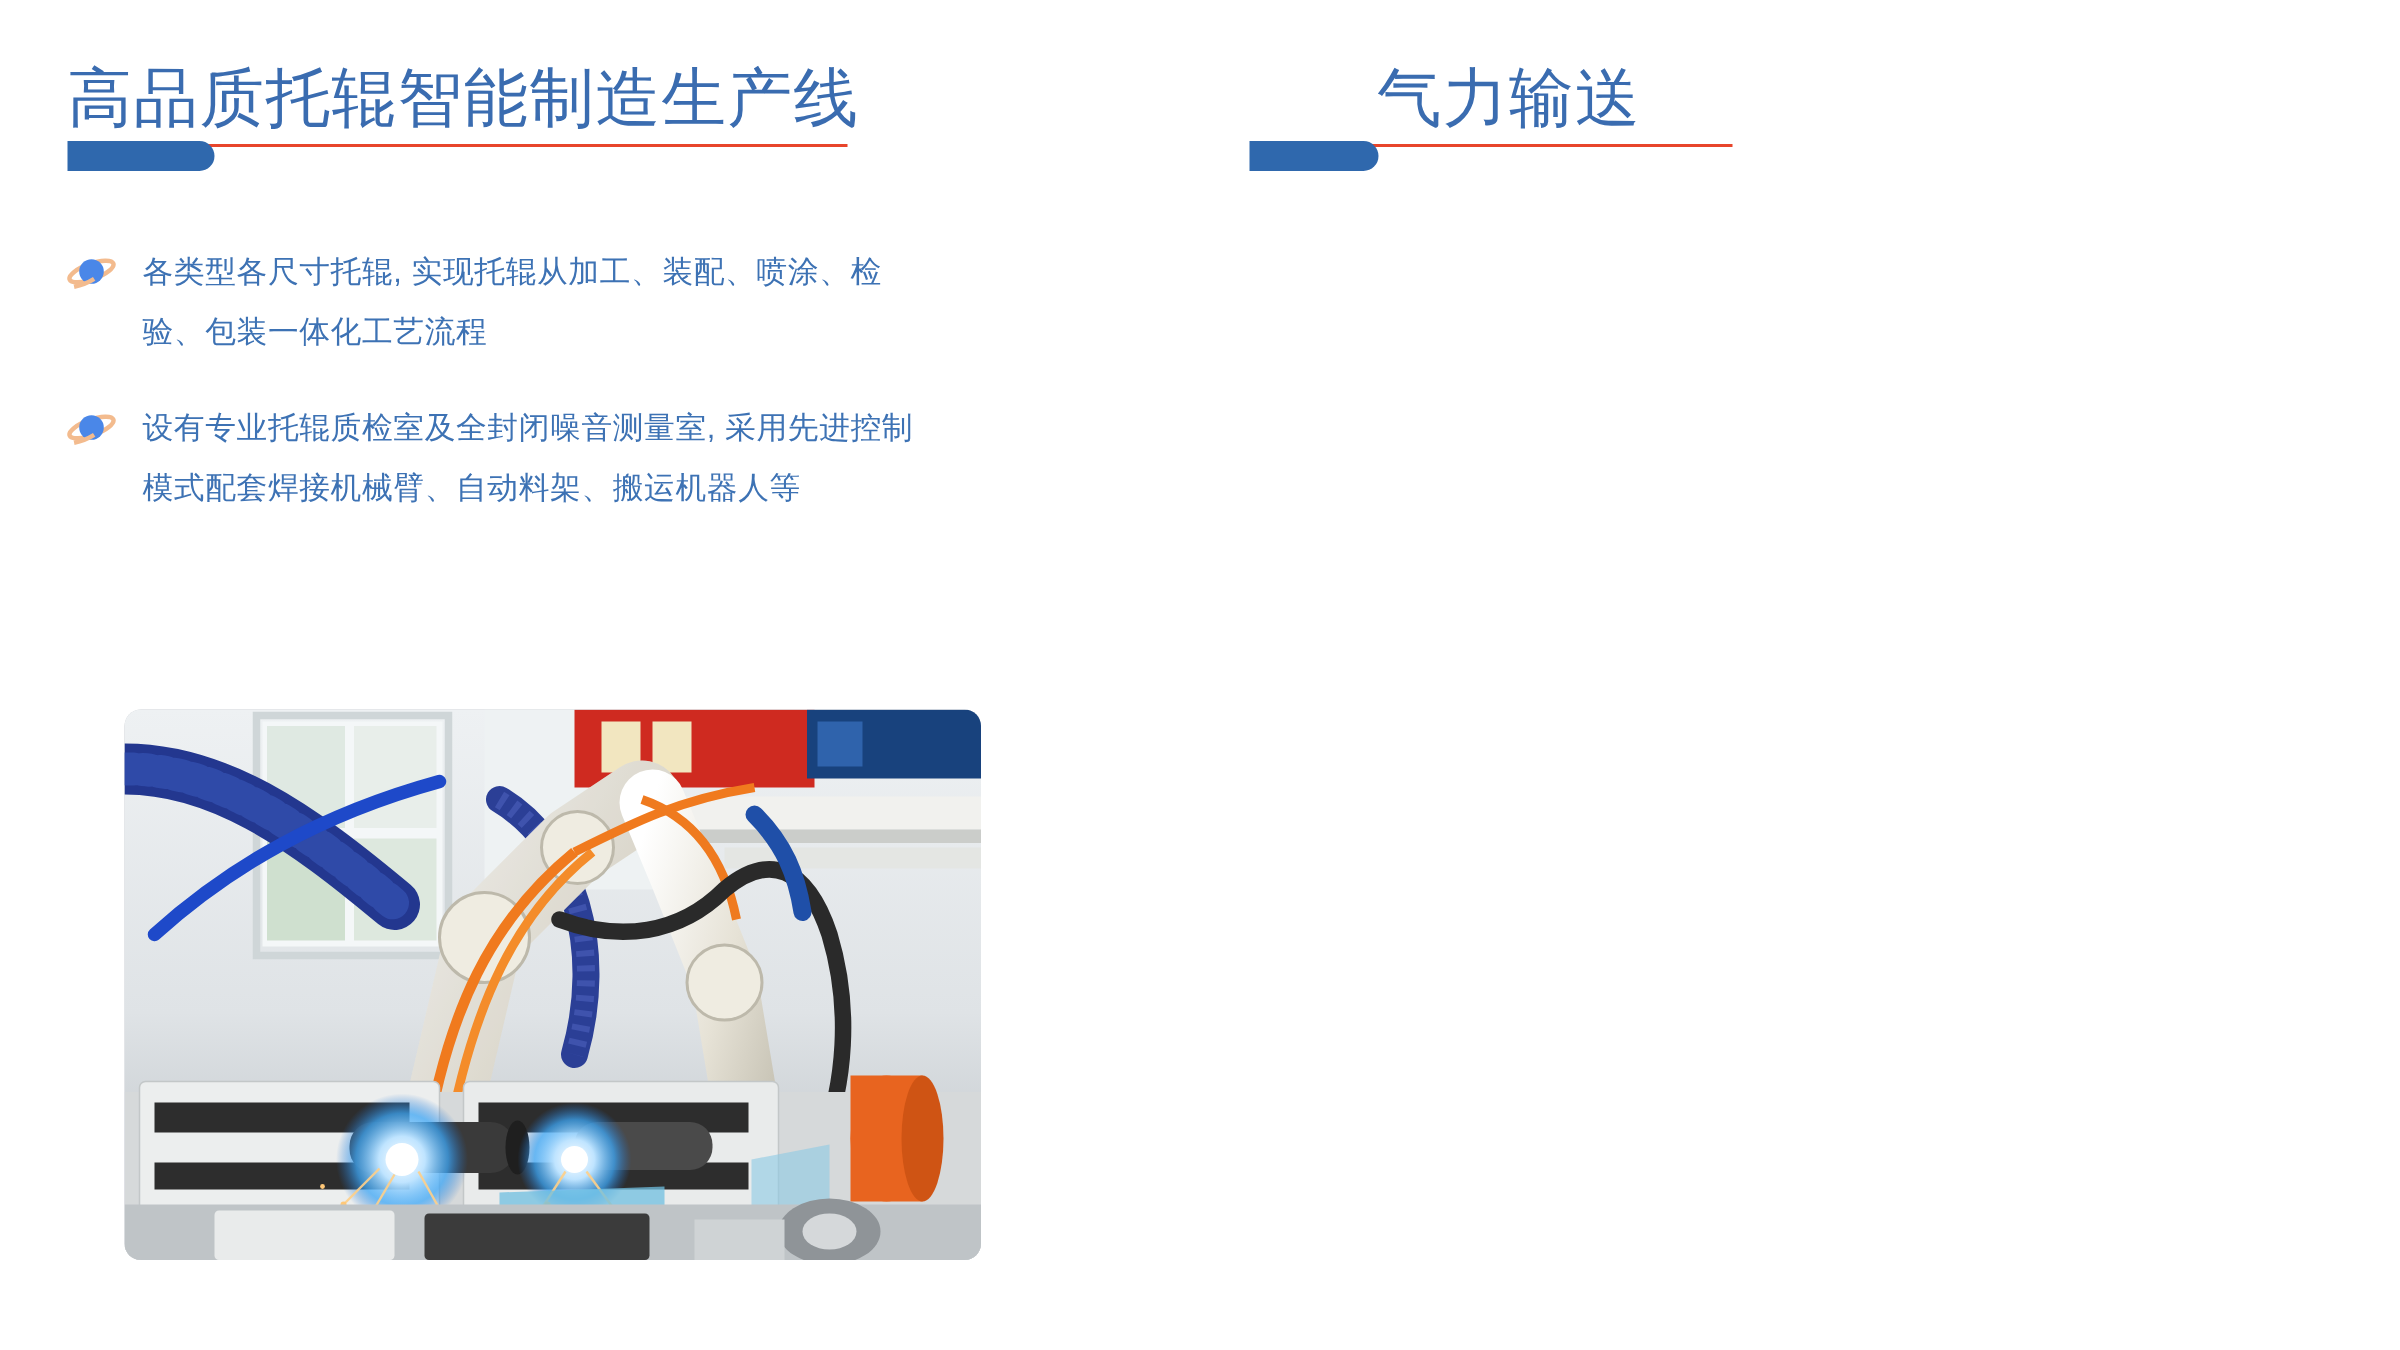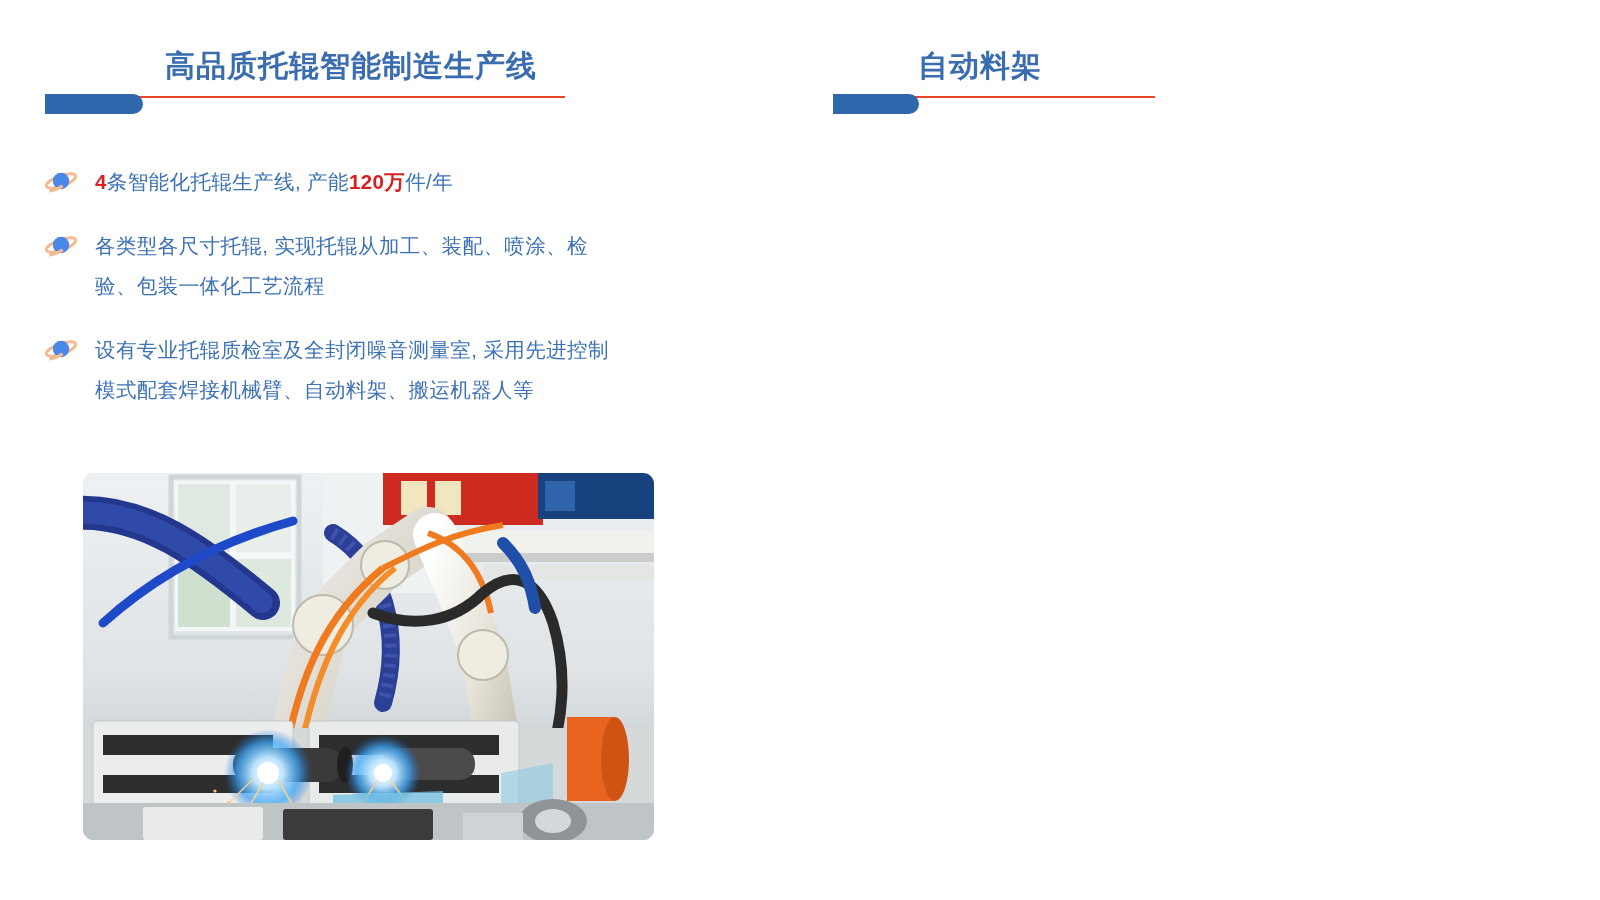--- a/index.html
+++ b/index.html
@@ -16,22 +16,22 @@
   .col{position:absolute;top:0;height:900px;}
   .col-left{left:0;width:800px;}
   .col-right{left:800px;width:800px;}
 
   
   .heading{position:absolute;}
   .heading-left{left:45px;top:44px;width:520px;}
   .heading-right{left:33px;top:44px;width:300px;}
 
   .heading-text{
-    font-size:30px;
-    font-weight:bold;
+    font-size:43px;
+    font-weight:normal;
     color:#3a6cb0;
     letter-spacing:1px;
     line-height:44px;
     white-space:nowrap;
     text-align:right;
     padding-right:28px;
   }
   .heading-right .heading-text{text-align:left;padding-right:0;padding-left:85px;}
 
   .rule-wrap{position:relative;height:16px;margin-top:2px;}
@@ -89,30 +89,20 @@
     <div class="heading heading-left">
       <div class="heading-text">高品质托辊智能制造生产线</div>
       <div class="rule-wrap">
         <div class="rule-red"></div>
         <div class="rule-blue"></div>
       </div>
     </div>
 
     <div class="bullets bullets-left">
 
-      <div class="bullet">
-        <span class="bullet-icon">
-          <svg viewBox="0 0 36 26">
-            <ellipse cx="17" cy="13" rx="15.5" ry="5.2" transform="rotate(-20 17 13)" fill="none" stroke="#f3bb8e" stroke-width="3"></ellipse>
-            <circle cx="17" cy="13" r="8.2" fill="#4a87e8"></circle>
-            <path d="M2.6 18.6 A15.5 5.2 0 0 0 17 18.2" fill="none" stroke="#f3bb8e" stroke-width="3" transform="rotate(-20 17 13)"></path>
-          </svg>
-        </span>
-        <span class="bullet-text"><span class="hl">4</span><span>条智能化托辊生产线, 产能</span><span class="hl">120万</span><span>件/年</span></span>
-      </div>
 
       <div class="bullet">
         <span class="bullet-icon">
           <svg viewBox="0 0 36 26">
             <ellipse cx="17" cy="13" rx="15.5" ry="5.2" transform="rotate(-20 17 13)" fill="none" stroke="#f3bb8e" stroke-width="3"></ellipse>
             <circle cx="17" cy="13" r="8.2" fill="#4a87e8"></circle>
             <path d="M2.6 18.6 A15.5 5.2 0 0 0 17 18.2" fill="none" stroke="#f3bb8e" stroke-width="3" transform="rotate(-20 17 13)"></path>
           </svg>
         </span>
         <span class="bullet-text"><span>各类型各尺寸托辊, 实现托辊从加工、装配、喷涂、检验、包装一体化工艺流程</span></span>
@@ -240,21 +230,21 @@
         <ellipse cx="470" cy="348" rx="34" ry="22" fill="#8f9498"></ellipse>
         <ellipse cx="470" cy="348" rx="18" ry="12" fill="#d5d8da"></ellipse>
         <rect x="380" y="340" width="60" height="27" fill="#cfd3d5"></rect>
       </svg>
     </div>
   </div>
 
   <div class="col col-right">
 
     <div class="heading heading-right">
-      <div class="heading-text">自动料架</div>
+      <div class="heading-text">气力输送</div>
       <div class="rule-wrap">
         <div class="rule-red"></div>
         <div class="rule-blue"></div>
       </div>
     </div>
 
   </div>
 
 </div>
 

